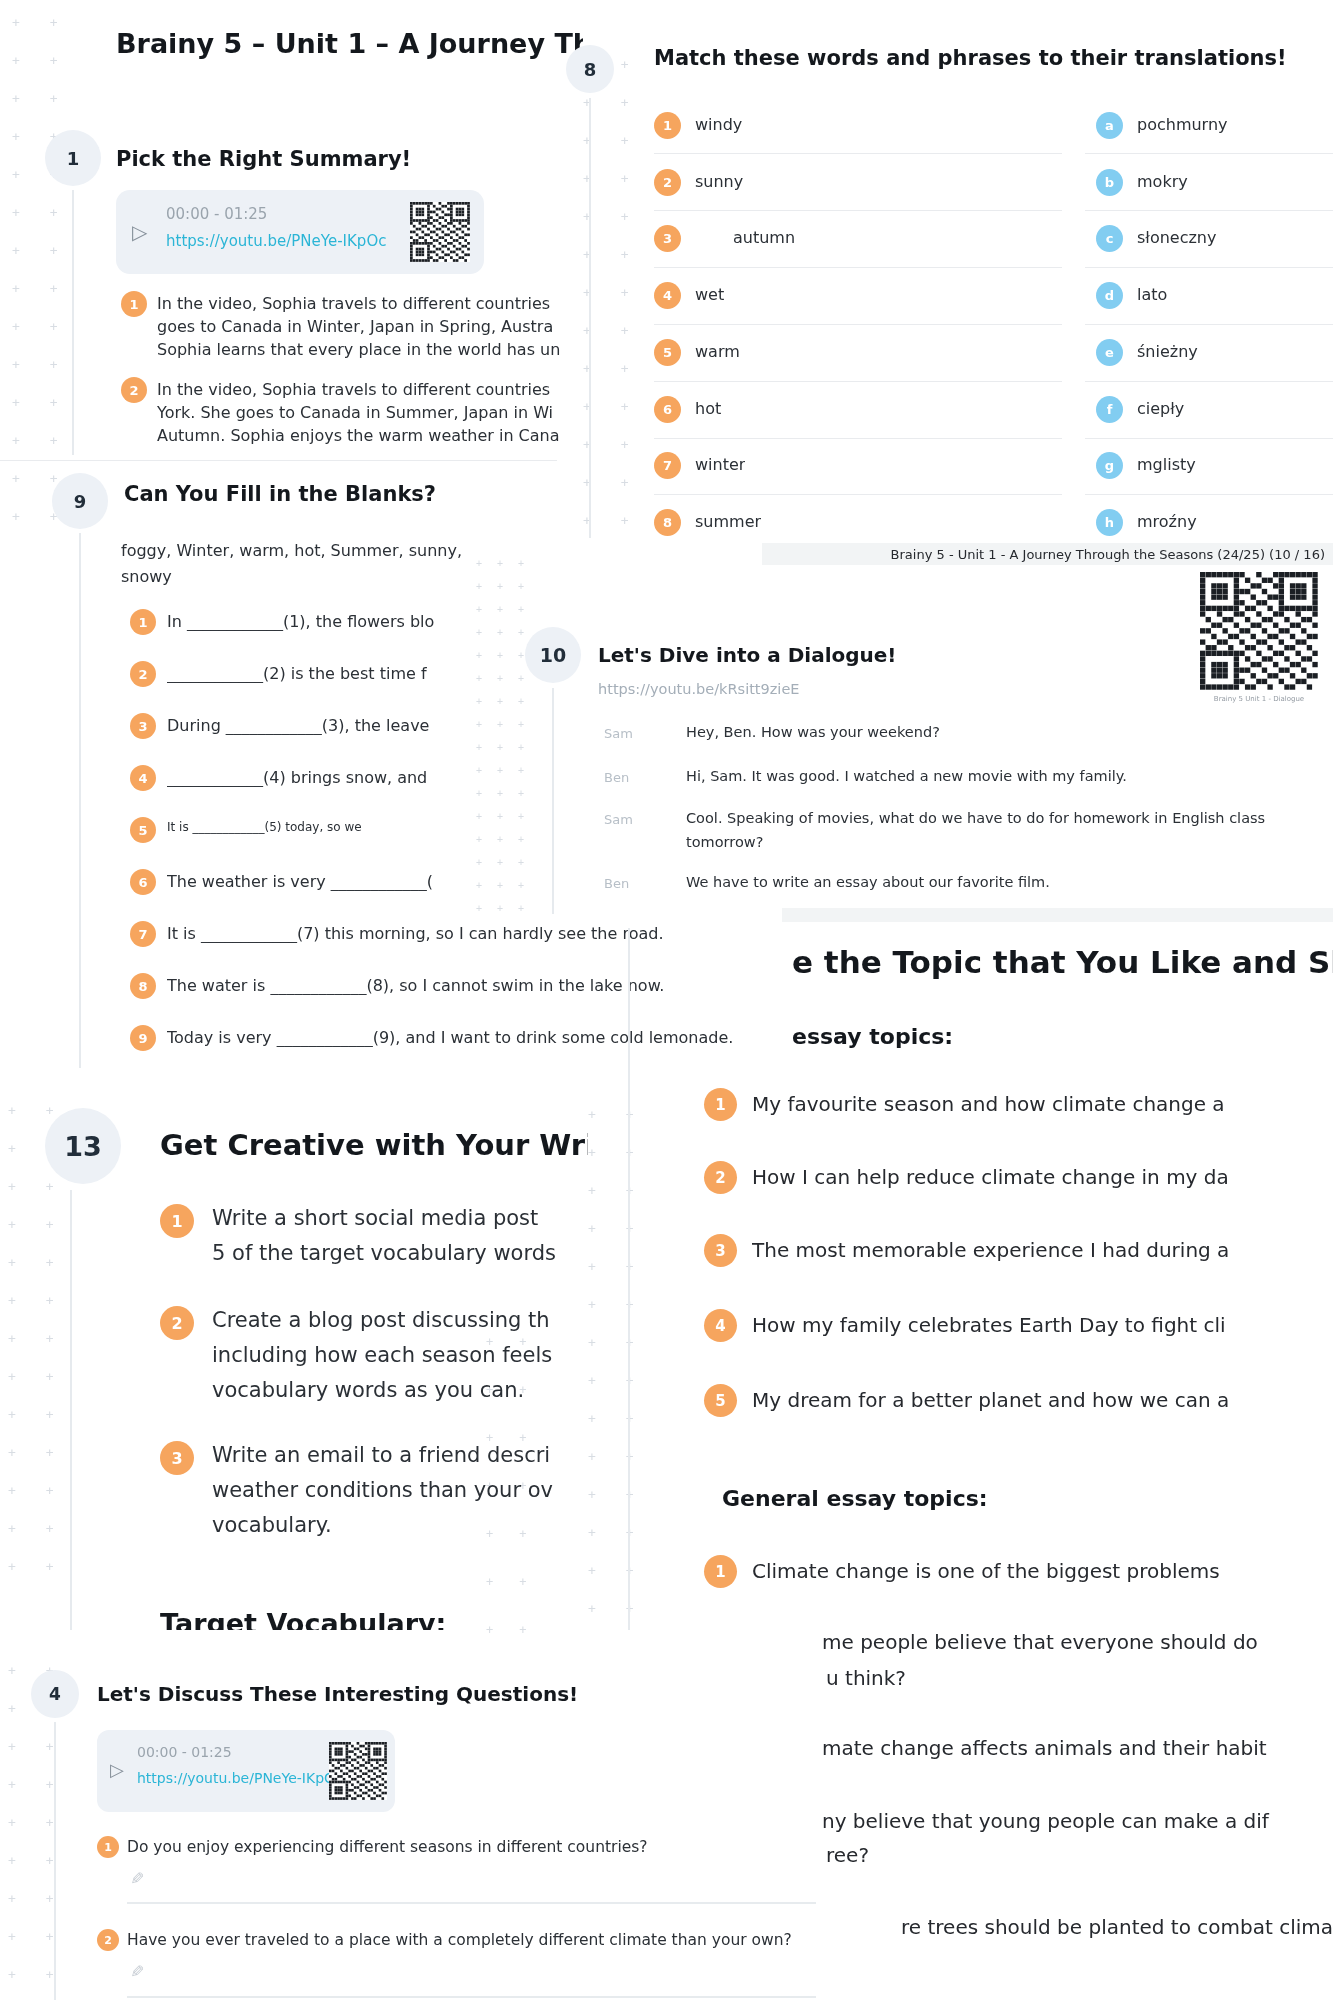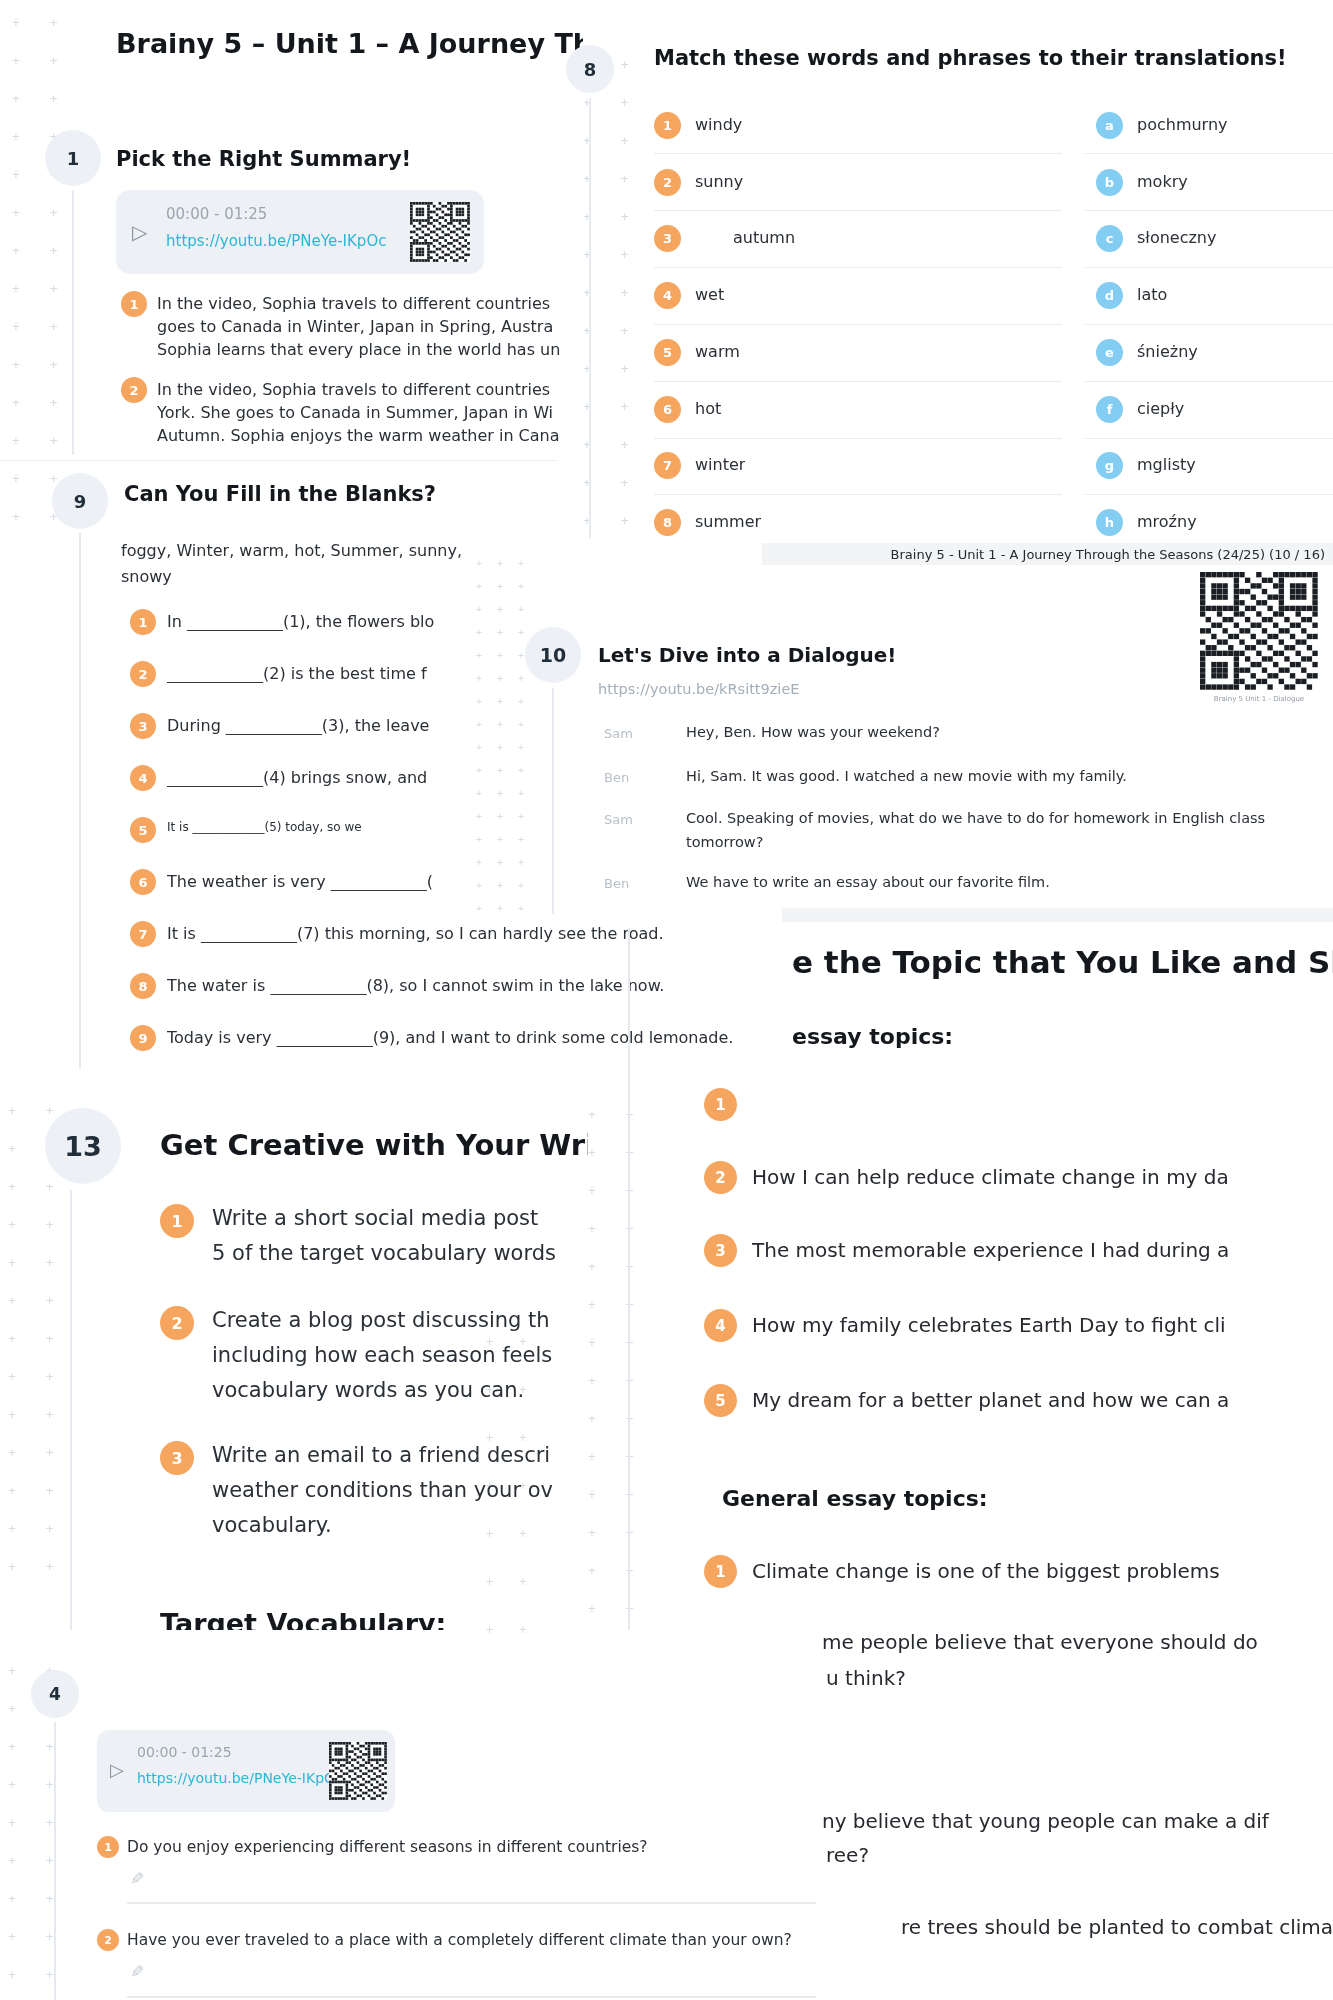--- a/index.html
+++ b/index.html
@@ -692,34 +692,36 @@
   <div class="abs nw" style="left:686px;top:834px;font-size:14.5px;">tomorrow?</div>
   <div class="abs nw speaker" style="left:604px;top:876px;font-size:13px;">Ben</div>
   <div class="abs nw" style="left:686px;top:874px;font-size:14.5px;">We have to write an essay about our favorite film.</div>
 
   <div class="strip" style="left:782px;top:908px;width:551px;height:14px;"></div>
   <div class="vline" style="left:628px;top:928px;height:702px;"></div>
   <div class="abs nw h" style="left:792px;top:944px;width:541px;font-size:31px;">e the Topic that You Like and Sha</div>
   <div class="abs nw h" style="left:792px;top:1024px;font-size:22px;">essay topics:</div>
 
   <div class="co" style="left:704px;top:1088px;width:33px;height:33px;font-size:15px;">1</div>
+  <div class="abs nw" style="left:752px;top:1092px;width:581px;font-size:20px;color:#26292e;">My favourite season and how climate change a</div>
   <div class="co" style="left:704px;top:1161px;width:33px;height:33px;font-size:15px;">2</div>
   <div class="abs nw" style="left:752px;top:1165px;width:581px;font-size:20px;color:#26292e;">How I can help reduce climate change in my da</div>
   <div class="co" style="left:704px;top:1234px;width:33px;height:33px;font-size:15px;">3</div>
   <div class="abs nw" style="left:752px;top:1238px;width:581px;font-size:20px;color:#26292e;">The most memorable experience I had during a</div>
   <div class="co" style="left:704px;top:1309px;width:33px;height:33px;font-size:15px;">4</div>
   <div class="abs nw" style="left:752px;top:1313px;width:581px;font-size:20px;color:#26292e;">How my family celebrates Earth Day to fight cli</div>
   <div class="co" style="left:704px;top:1384px;width:33px;height:33px;font-size:15px;">5</div>
   <div class="abs nw" style="left:752px;top:1388px;width:581px;font-size:20px;color:#26292e;">My dream for a better planet and how we can a</div>
 
   <div class="abs nw h" style="left:722px;top:1486px;font-size:22px;">General essay topics:</div>
   <div class="co" style="left:704px;top:1555px;width:33px;height:33px;font-size:15px;">1</div>
   <div class="abs nw" style="left:752px;top:1559px;width:581px;font-size:20px;color:#26292e;">Climate change is one of the biggest problems</div>
   <div class="abs nw" style="left:822px;top:1630px;width:511px;font-size:20px;color:#26292e;">me people believe that everyone should do</div>
   <div class="abs nw" style="left:826px;top:1666px;width:507px;font-size:20px;color:#26292e;">u think?</div>
+  <div class="abs nw" style="left:822px;top:1736px;width:511px;font-size:20px;color:#26292e;">mate change affects animals and their habit</div>
   <div class="abs nw" style="left:822px;top:1809px;width:511px;font-size:20px;color:#26292e;">ny believe that young people can make a dif</div>
   <div class="abs nw" style="left:826px;top:1843px;width:507px;font-size:20px;color:#26292e;">ree?</div>
   <div class="abs nw" style="left:822px;top:1915px;width:511px;font-size:20px;color:#26292e;text-align:right;">re trees should be planted to combat clima</div>
 
   <div class="badge" style="left:45px;top:1108px;width:76px;height:76px;font-size:27px;">13</div>
   <div class="vline" style="left:70px;top:1190px;height:440px;"></div>
   <div class="abs nw h" style="left:160px;top:1128px;width:428px;font-size:29px;">Get Creative with Your Writi</div>
 
   <div class="co" style="left:160px;top:1204px;width:34px;height:34px;font-size:16px;">1</div>
   <div class="abs nw" style="left:212px;top:1206px;width:376px;font-size:21px;">Write a short social media post</div>
@@ -730,20 +732,21 @@
   <div class="abs nw" style="left:212px;top:1378px;width:376px;font-size:21px;">vocabulary words as you can.</div>
   <div class="co" style="left:160px;top:1441px;width:34px;height:34px;font-size:16px;">3</div>
   <div class="abs nw" style="left:212px;top:1443px;width:376px;font-size:21px;">Write an email to a friend descri</div>
   <div class="abs nw" style="left:212px;top:1478px;width:376px;font-size:21px;">weather conditions than your ov</div>
   <div class="abs nw" style="left:212px;top:1513px;width:376px;font-size:21px;">vocabulary.</div>
 
   <div class="abs nw h" style="left:160px;top:1608px;width:428px;height:22px;font-size:27px;">Target Vocabulary:</div>
 
   <div class="badge" style="left:31px;top:1670px;width:48px;height:48px;font-size:17px;">4</div>
   <div class="vline" style="left:54px;top:1722px;height:278px;"></div>
+  <div class="abs nw h" style="left:97px;top:1682px;font-size:20px;">Let's Discuss These Interesting Questions!</div>
 
   <div class="videobox" style="left:97px;top:1730px;width:298px;height:82px;border-radius:12px;">
     <span class="abs gray" style="left:13px;top:29px;font-size:18px;color:#87919b;">▷</span>
     <span class="abs gray" style="left:40px;top:14px;font-size:14px;">00:00 - 01:25</span>
     <span class="abs link" style="left:40px;top:40px;font-size:14px;">https://youtu.be/PNeYe-IKpOc</span>
     <span class="qr" style="left:232px;top:12px;"><svg width="58" height="58" xmlns="http://www.w3.org/2000/svg">
           <rect width="58" height="58" fill="#ffffff"></rect>
           <rect x="0.00" y="0.00" width="2.62" height="2.62" fill="#1b1f24"></rect>
           <rect x="2.76" y="0.00" width="2.62" height="2.62" fill="#1b1f24"></rect>
           <rect x="5.52" y="0.00" width="2.62" height="2.62" fill="#1b1f24"></rect>

